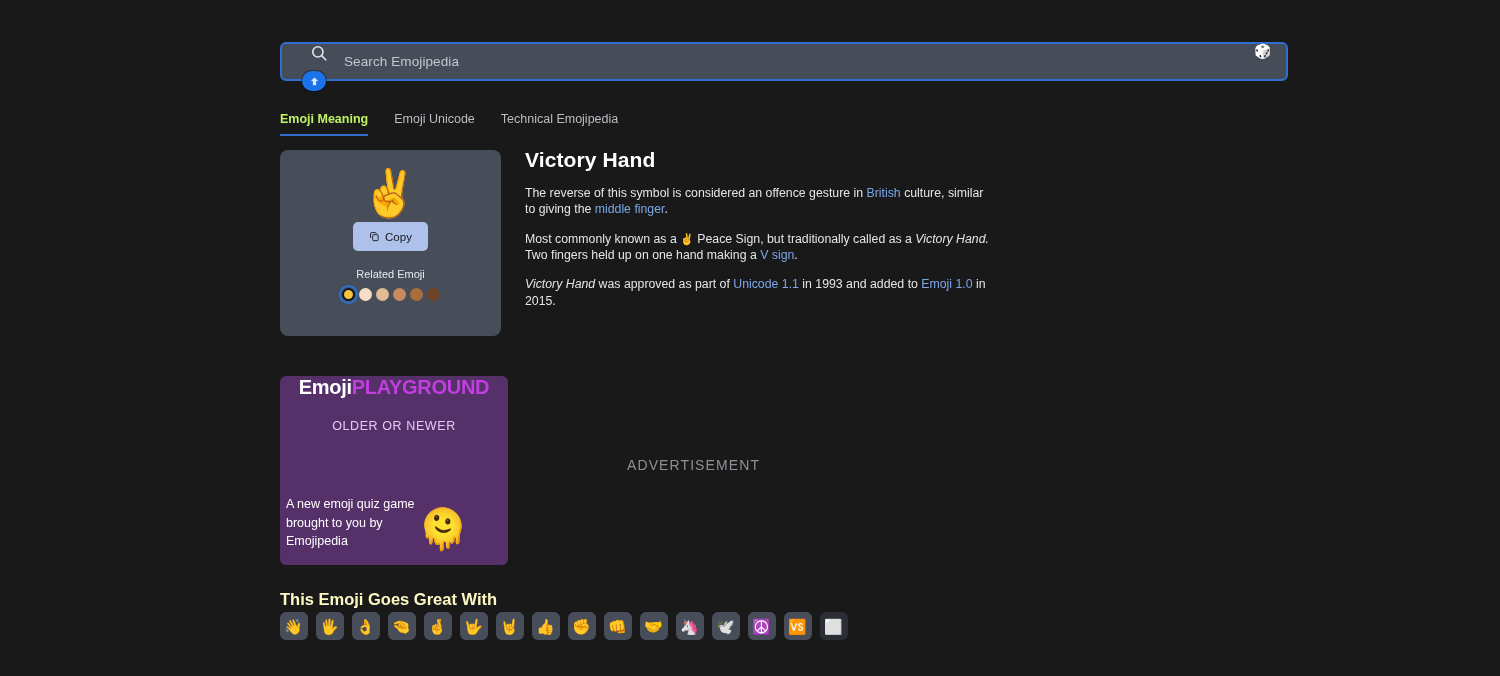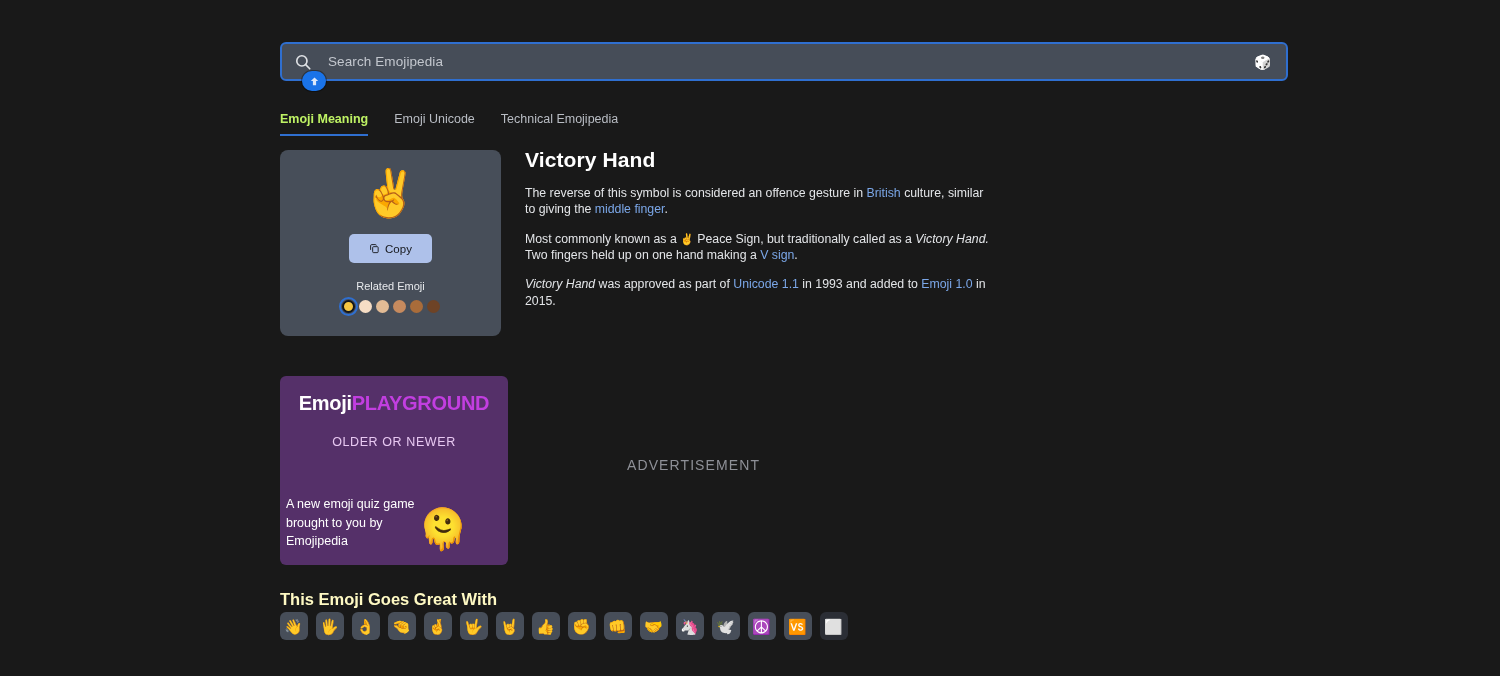--- a/index.html
+++ b/index.html
@@ -21,22 +21,21 @@
 
   
   .searchbar {
     position: absolute;
     left: 280px; top: 42px;
     width: 1008px; height: 39px;
     background: #464d58;
     border: 2px solid #2f6fd0;
     border-radius: 6px;
     display: flex;
-    align-items: center;
-    padding: 0 10px 0 12px;
+    padding: 0 10px 0 28px;
   }
   .search-icon {
     width: 18px; height: 18px;
     flex: 0 0 18px;
     margin-right: 14px;
     opacity: .95;
   }
   .search-input {
     flex: 1 1 auto;
     background: transparent;
@@ -108,22 +107,22 @@
   }
   .big-emoji {
     font-size: 46px;
     line-height: 1;
     height: 58px;
     display: flex;
     align-items: center;
     user-select: text;
   }
   .copy-btn {
-    margin-top: 12px;
-    width: 83px; height: 29px;
+    margin-top: 0;
+    width: 75px; height: 29px;
     background: #aec1ea;
     border: none;
     border-radius: 5px;
     color: #16181c;
     font-size: 11.5px;
     font-family: "Liberation Sans", sans-serif;
     display: flex;
     align-items: center;
     justify-content: center;
     gap: 5px;
@@ -184,21 +183,20 @@
   
   .playground {
     position: absolute;
     left: 280px; top: 376px;
     width: 228px; height: 189px;
     background: #553069;
     border-radius: 6px;
     overflow: hidden;
   }
   .pg-logo {
-    margin-top: 16px;
     text-align: center;
     font-size: 20px;
     font-weight: bold;
     letter-spacing: -0.3px;
     white-space: nowrap;
   }
   .pg-logo .a { color: #ffffff; }
   .pg-logo .b { color: #c23ee0; }
   .pg-sub {
     margin-top: 20px;

